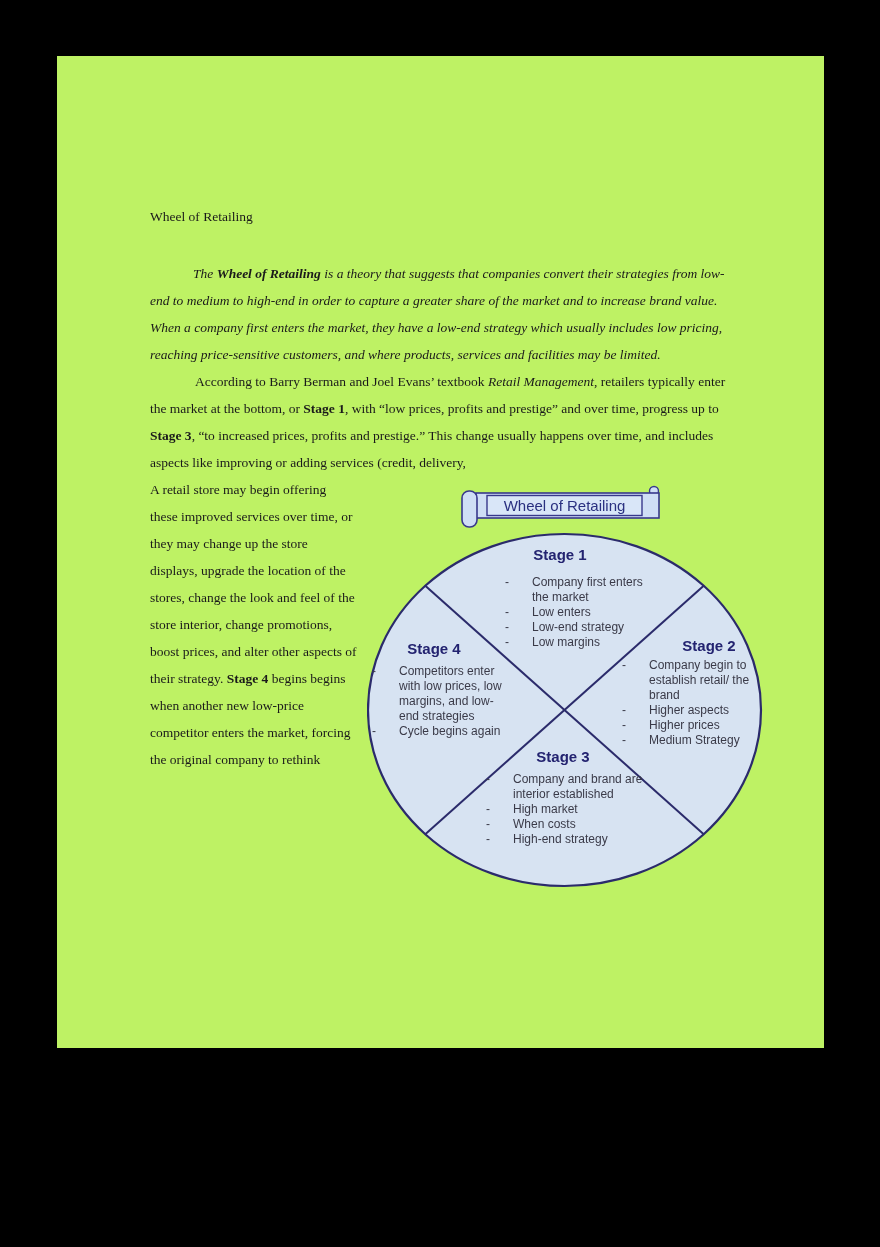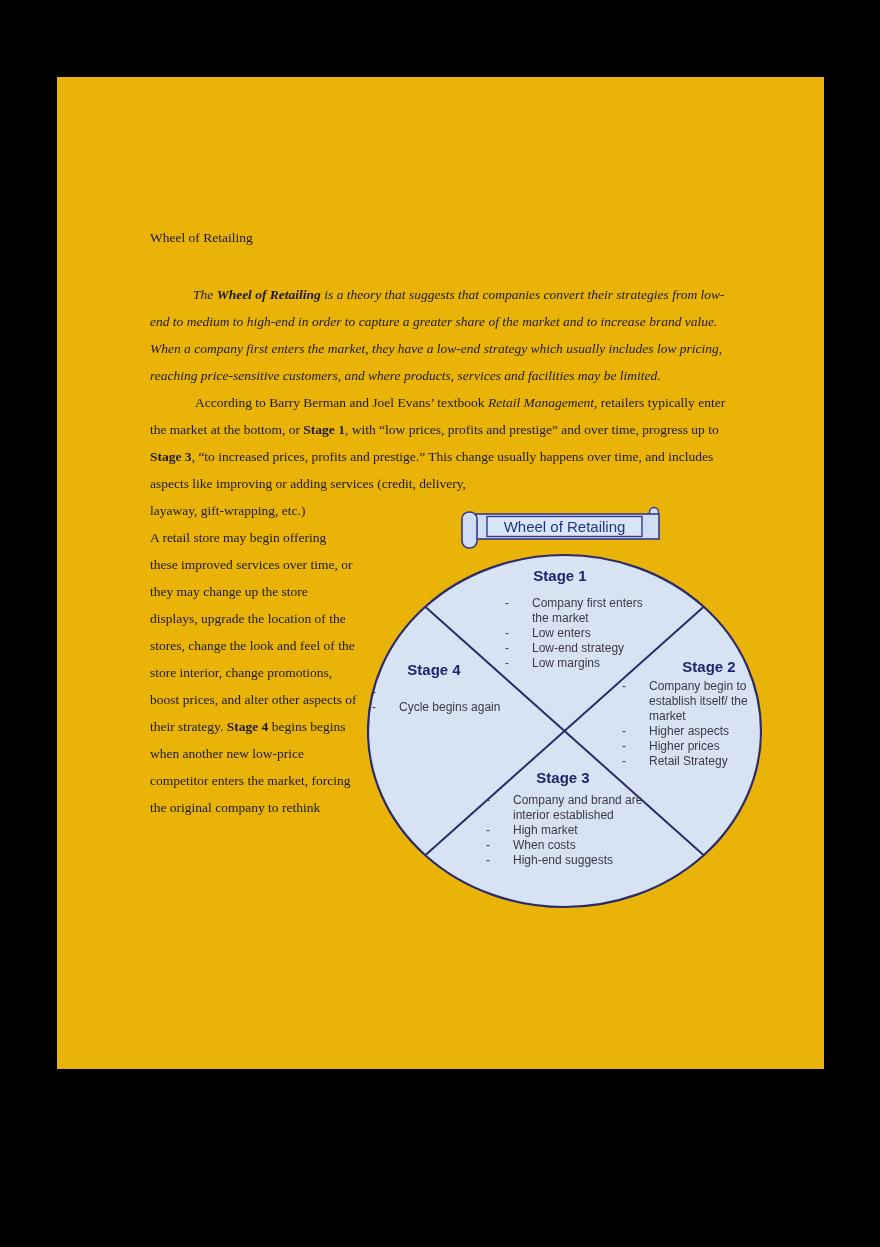--- a/index.html
+++ b/index.html
@@ -5,22 +5,21 @@
   html,body { margin:0; padding:0; }
   body {
     width:880px; height:1247px;
     background:#000000;
     position:relative;
     font-family:"Liberation Serif", serif;
   }
   .page {
     position:absolute; left:57px; top:56px;
     width:767px; height:992px;
-    background:#eab308;
-    margin-top:21px;
+    background:#bef264;
   }
   .content {
     position:absolute; left:93px; top:147px; width:584px;
     color:#1a1a1a;
     font-size:13.5px; line-height:27px;
   }
   .doc-title { margin:0; }
   .para { margin:0; }
   .p1 { margin-top:30px; text-indent:43px;font-style:italic; }
   .p2 { text-indent:45px; }
@@ -114,40 +113,41 @@
             <div class="bullet">
                 <span class="dash">-</span>
                 <span class="btext">Low margins</span>
               </div>
           </div>
 
           <div class="stage-title" id="s2-title">Stage 2</div>
           <div class="bullets" id="s2-bullets">
             <div class="bullet">
                 <span class="dash">-</span>
-                <span class="btext">Company begin to establish itself/ the market</span>
+                <span class="btext">Company begin to establish retail/ the brand</span>
               </div>
             <div class="bullet">
                 <span class="dash">-</span>
                 <span class="btext">Higher aspects</span>
               </div>
             <div class="bullet">
                 <span class="dash">-</span>
                 <span class="btext">Higher prices</span>
               </div>
             <div class="bullet">
                 <span class="dash">-</span>
-                <span class="btext">Retail Strategy</span>
+                <span class="btext">Medium Strategy</span>
               </div>
           </div>
 
           <div class="stage-title" id="s4-title">Stage 4</div>
           <div class="bullets" id="s4-bullets">
             <div class="bullet">
                 <span class="dash">-</span>
+                <span class="btext">Competitors enter with low prices, low margins, and low-end strategies</span>
               </div>
             <div class="bullet">
                 <span class="dash">-</span>
                 <span class="btext">Cycle begins again</span>
               </div>
           </div>
 
           <div class="stage-title" id="s3-title">Stage 3</div>
           <div class="bullets" id="s3-bullets">
             <div class="bullet">
@@ -157,24 +157,23 @@
             <div class="bullet">
                 <span class="dash">-</span>
                 <span class="btext">High market</span>
               </div>
             <div class="bullet">
                 <span class="dash">-</span>
                 <span class="btext">When costs</span>
               </div>
             <div class="bullet">
                 <span class="dash">-</span>
-                <span class="btext">High-end suggests</span>
+                <span class="btext">High-end strategy</span>
               </div>
           </div>
         </div>
       </div>
 
-      <p class="para cont"><span>layaway, gift-wrapping, etc.)</span></p>
       <p class="para p3"><span>A retail store may begin offering these improved services over time, or they may change up the store displays, upgrade the location of the stores, change the look and feel of the store interior, change promotions, boost prices, and alter other aspects of their strategy. </span><b>Stage 4</b><span> begins begins when another new low-price competitor enters the market, forcing the original company to rethink</span></p>
 
     </div>
   </div>
 </div>
 
 </body></html>

